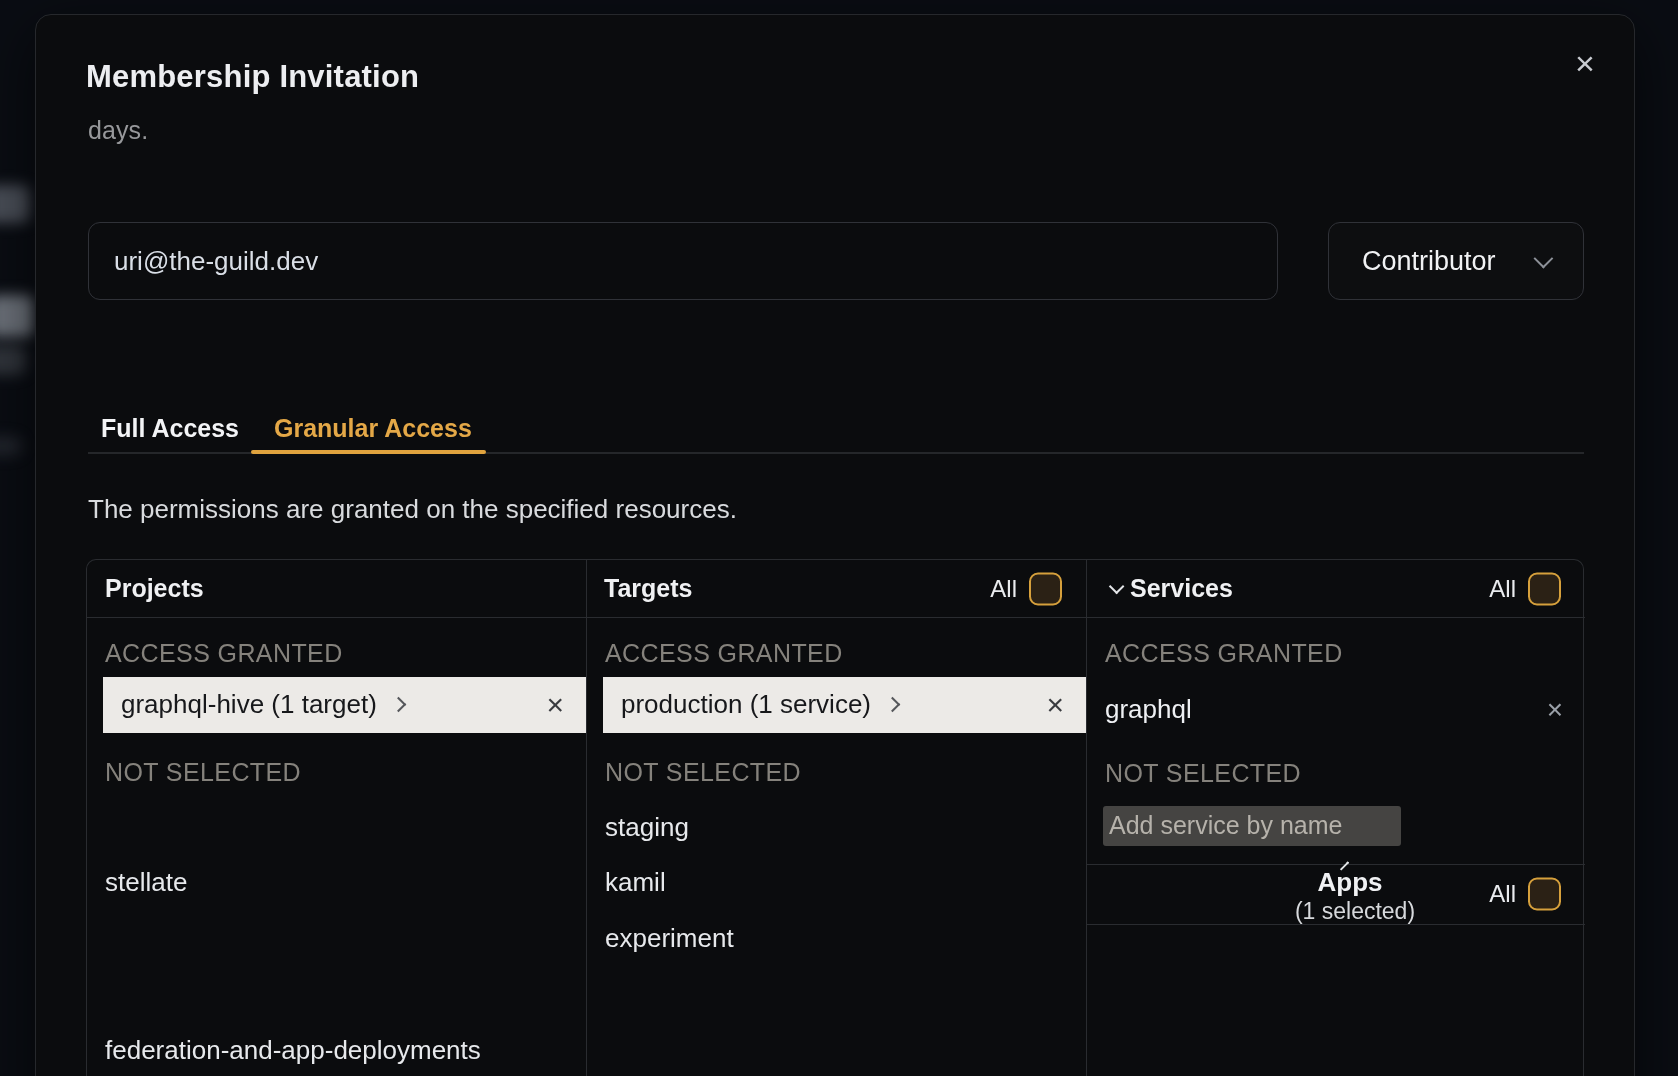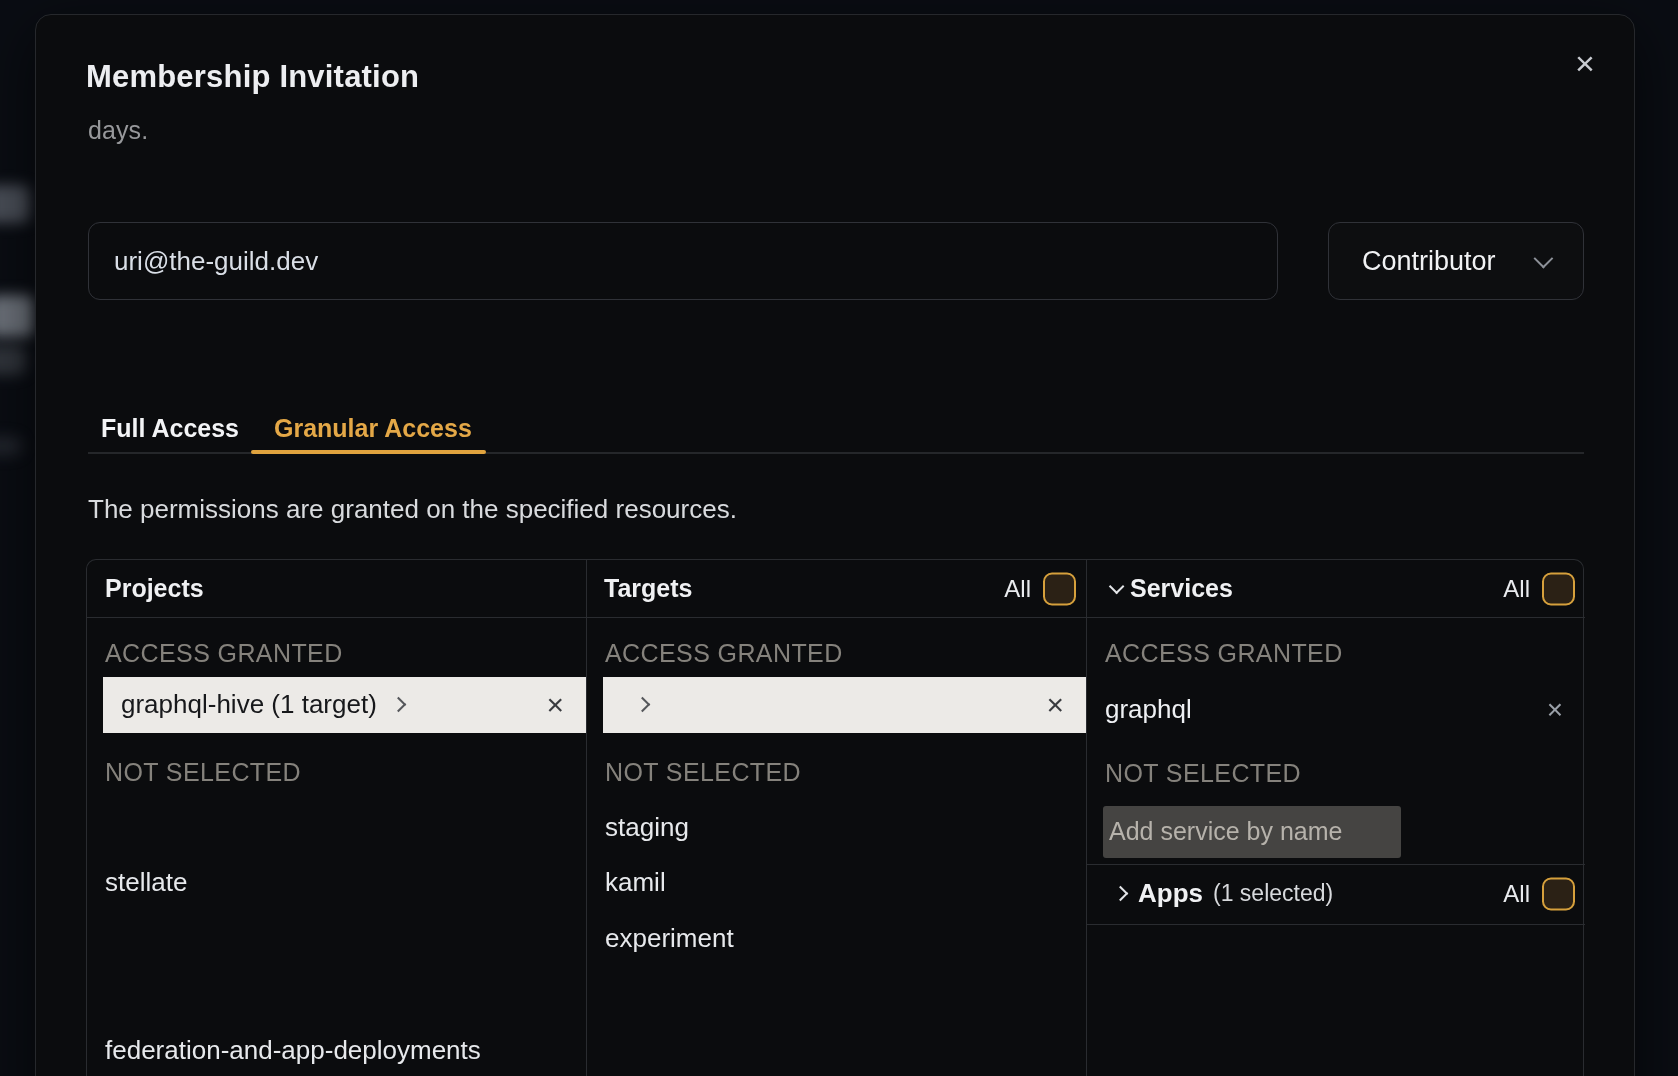--- a/index.html
+++ b/index.html
@@ -72,21 +72,21 @@
   .col3 { left:999px; width:499px; border-left:1.5px solid #2a2c30; }
   .col-header {
     position:absolute; left:0; right:0; top:0; height:58px;
     border-bottom:1.5px solid #2a2c30; display:flex; align-items:center;
   }
   .col-header .htitle { font-size:25px; font-weight:700; color:#f0f1f3; }
   .col1 .htitle { margin-left:18px; }
   .col2 .htitle { margin-left:17px; }
   .col3 .htitle { margin-left:10px; }
   .hdr-chev { margin-left:22px; width:11px; height:11px; border-color:#e3e5e8; transform:rotate(45deg) translateY(-3px); }
-  .all-group { position:absolute; right:10px; top:50%; transform:translateY(-50%); display:flex; align-items:center; gap:12px; }
+  .all-group { position:absolute; right:24px; top:50%; transform:translateY(-50%); display:flex; align-items:center; gap:12px; }
   .all-label { font-size:24px; color:#e9ebee; }
   .chk {
     width:33px; height:33px; border:2.5px solid #d6a03c; border-radius:9px;
     background:#2b2115; cursor:pointer;
   }
   .col-body { position:absolute; left:0; right:0; top:59.5px; bottom:0; }
   .sec-label {
     position:absolute; left:18px; height:28px; font-size:25px; color:#85827c;
     letter-spacing:0.4px; display:flex; align-items:center;
   }
@@ -101,29 +101,29 @@
     position:absolute; left:0; right:0; height:55px; display:flex; align-items:center;
     padding-left:18px; font-size:26px; color:#e7e9ec; cursor:pointer;
   }
   .row-service {
     position:absolute; left:0; right:0; height:56px; display:flex; align-items:center;
     padding:0 22px 0 18px; cursor:default;
   }
   .row-service .rtext { font-size:26px; color:#eef0f3; }
   .row-service .xmark { color:#9aa0a8; font-size:28px; }
   .add-input {
-    position:absolute; left:16px; width:298px; height:52px; background:#454442;
+    position:absolute; left:16px; width:298px; height:40px; background:#454442;
     border:none; border-radius:3px; outline:none; padding-left:6px;
     font-size:25px; color:#b6b2ab; font-family:"Liberation Sans","DejaVu Sans",sans-serif;
   }
   .add-input::placeholder { color:#b6b2ab; opacity:1; }
   .h-divider { position:absolute; left:0; right:0; height:1.5px; background:#2a2c30; }
   .apps-row {
     position:absolute; left:0; right:0; height:58px; display:flex; align-items:center;
-    padding-left:28px; cursor:pointer;
+    padding-left:28px; cursor:pointer;flex-direction:column;
   }
   .apps-row .chev-right { margin-left:0; margin-right:12px; border-color:#e3e5e8; }
   .apps-title { font-size:26px; font-weight:700; color:#f0f1f3; }
   .apps-count { font-size:23px; color:#d7d9dc; margin-left:10px; }
 </style>
 </head>
 <body>
 
 <div class="bg-blob blob1"></div>
 <div class="bg-blob blob2"></div>
@@ -179,20 +179,21 @@
       <div class="col-header">
         <span class="htitle">Targets</span>
         <span class="all-group">
           <span class="all-label">All</span>
           <span class="chk"></span>
         </span>
       </div>
       <div class="col-body">
         <div class="sec-label" style="top:20px;">ACCESS GRANTED</div>
         <div class="row-sel" style="top:57px;">
+          <span class="rtext">production (1 service)</span>
           <span class="chev chev-right"></span>
           <span class="xmark">×</span>
         </div>
         <div class="sec-label" style="top:139px;">NOT SELECTED</div>
         <div class="row-item" style="top:180px;">staging</div>
         <div class="row-item" style="top:235px;">kamil</div>
         <div class="row-item" style="top:291px;">experiment</div>
       </div>
     </div>
 

